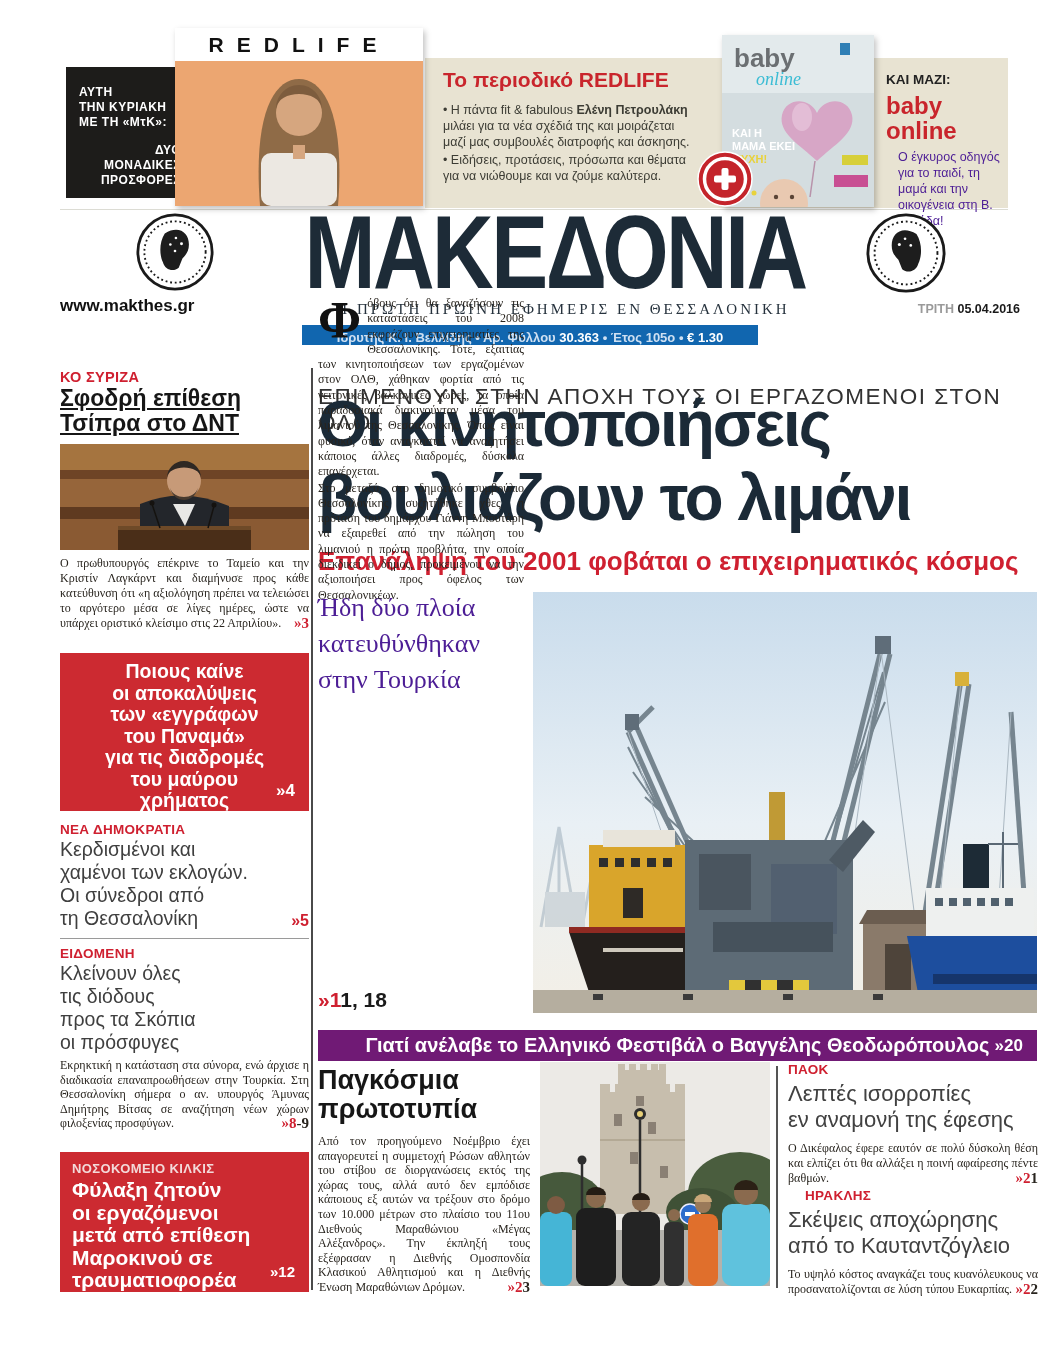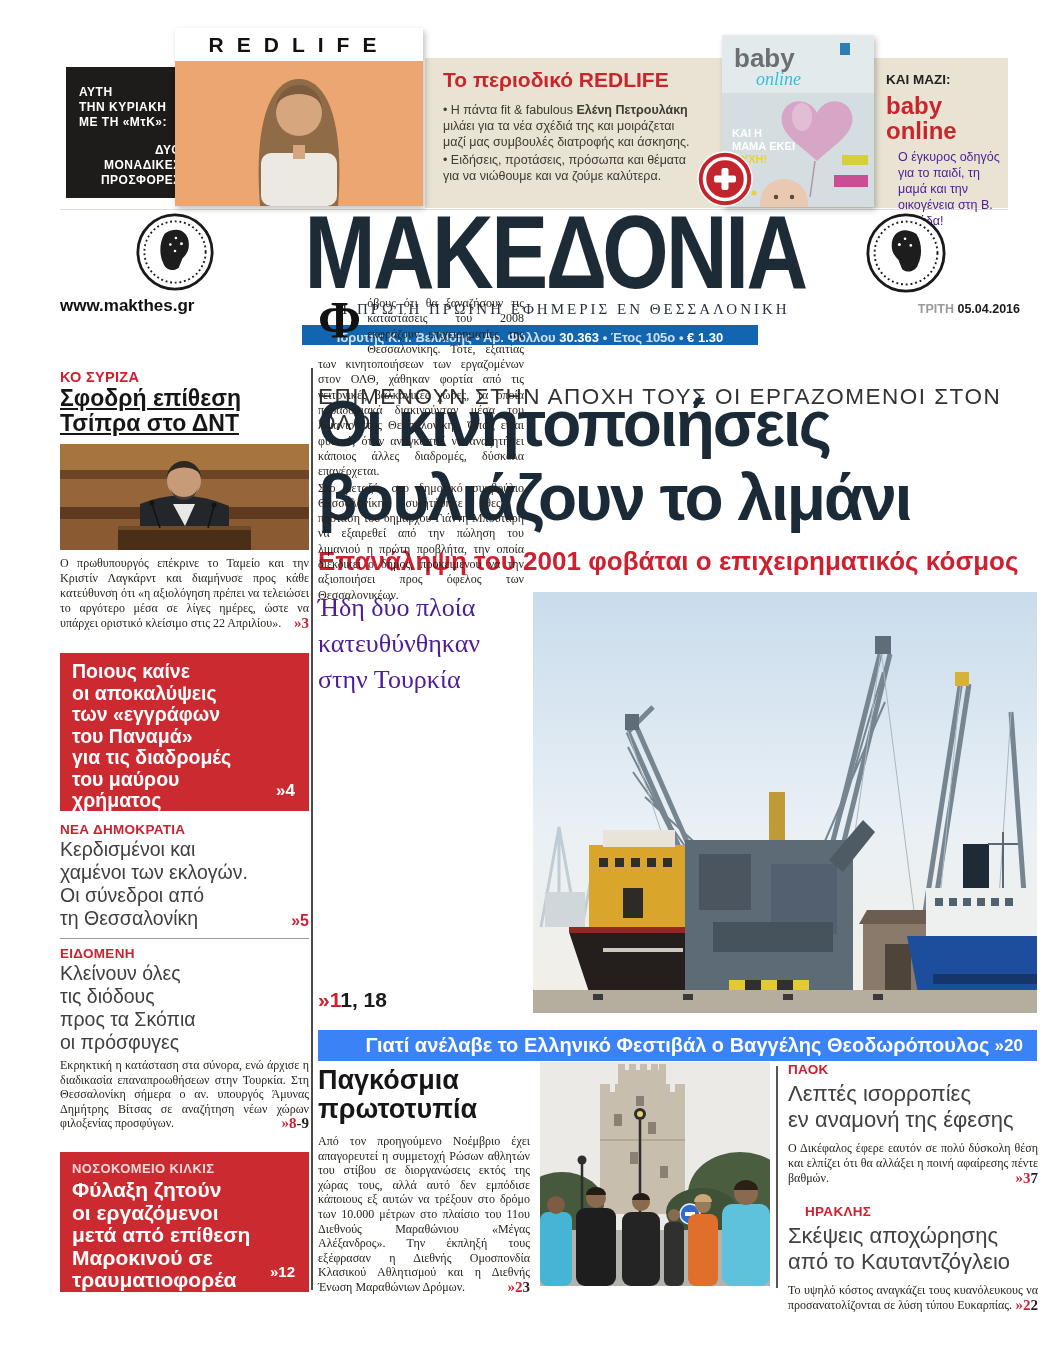--- a/index.html
+++ b/index.html
@@ -43,21 +43,21 @@
   .hrule{border-top:1px solid #9a9a9a;}
   .vrule{background:#4a4a4a;}
   
   .lead-kicker{font-size:22.5px;letter-spacing:1.5px;color:#323232;}
   .lead-hl{font-weight:bold;font-size:64px;line-height:74px;letter-spacing:-2px;color:#1b2a37;}
   .lead-sub{font-weight:bold;font-size:26px;color:#cf2030;}
   .deck{font-family:"Liberation Serif",serif;font-size:26px;line-height:36px;color:#4c1d95;}
   .dropcap{float:left;font-family:"Liberation Serif",serif;font-weight:bold;font-size:52px;line-height:42px;
            padding:4px 6px 0 0;color:#111;}
   .lead-page{font-size:21px;}
-  .strip{background:#3b82f6;color:#fff;font-weight:bold;font-size:20px;line-height:31px;text-align:center;}
+  .strip{background:#701a75;color:#fff;font-weight:bold;font-size:20px;line-height:31px;text-align:center;}
   
   .bt-hl{font-weight:bold;font-size:27px;line-height:29px;color:#161616;}
   .sport-hl{font-weight:normal;font-size:22px;line-height:26px;color:#414141;}
   .pref{position:absolute;right:0;bottom:0;background:#fff;padding-left:6px;}
   .redbox .pref{background:transparent;}
 </style>
 </head>
 <body>
 
 <div class="page">
@@ -189,21 +189,21 @@
     <line x1="148" y1="84" x2="154" y2="62" stroke="#15120f" stroke-width="1.5"></line>
     <circle cx="92" cy="59" r="2.5" fill="#15120f"></circle>
       <circle cx="154" cy="61" r="2.5" fill="#15120f"></circle>
   </svg>
 
   <div class="abs body-s just" style="left:60px;top:556px;width:249px;position:absolute;">
     <span>Ο πρωθυπουργός επέκρινε το Ταμείο και την Κριστίν Λαγκάρντ και διαμήνυσε προς κάθε κατεύθυνση ότι «η αξιολόγηση πρέπει να τελειώσει το αργότερο μέσα σε λίγες ημέρες, ώστε να υπάρχει οριστικό κλείσιμο στις 22 Απριλίου».</span>
     <span class="ref" style="float:right;font-size:15px;">»3</span>
   </div>
 
-  <div class="abs redbox" style="left:60px;top:653px;width:249px;height:158px;box-sizing:border-box;padding:8px 12px;">
+  <div class="abs redbox" style="left:60px;top:653px;width:249px;height:158px;box-sizing:border-box;padding:8px 12px;text-align:center;">
     <div class="bx-text pre">Ποιους καίνε
 οι αποκαλύψεις
 των «εγγράφων
 του Παναμά»
 για τις διαδρομές
 του μαύρου
 χρήματος</div>
     <span class="ref ref-white pref" style="right:14px;bottom:10px;font-size:17px;">»4</span>
   </div>
 
@@ -427,23 +427,23 @@
   </svg>
 
   <div class="abs vrule" style="left:776px;top:1066px;width:1.5px;height:222px;background:#555;"></div>
 
   <div class="abs" style="left:788px;top:1062px;width:250px;">
     <div class="kicker" style="font-size:13.5px;">ΠΑΟΚ</div>
     <div class="sport-hl pre" style="margin-top:4px;">Λεπτές ισορροπίες
 εν αναμονή της έφεσης</div>
     <div class="body-s just" style="margin-top:8px;position:relative;">
       <span>Ο Δικέφαλος έφερε εαυτόν σε πολύ δύσκολη θέση και ελπίζει ότι θα αλλάξει η ποινή αφαίρεσης πέντε βαθμών.</span>
-      <span class="ref" style="float:right;font-size:15px;">»37</span>
+      <span class="ref" style="float:right;font-size:15px;">»21</span>
     </div>
-    <div class="kicker" style="font-size:13.5px;margin-top:18px;padding-left:17px;">ΗΡΑΚΛΗΣ</div>
+    <div class="kicker" style="font-size:13.5px;margin-top:2px;padding-left:17px;">ΗΡΑΚΛΗΣ</div>
     <div class="sport-hl pre" style="margin-top:4px;">Σκέψεις αποχώρησης
 από το Καυταντζόγλειο</div>
     <div class="body-s just" style="margin-top:8px;position:relative;">
       <span>Το υψηλό κόστος αναγκάζει τους κυανόλευκους να προσανατολίζονται σε λύση τύπου Ευκαρπίας.</span>
       <span class="ref" style="float:right;font-size:15px;">»22</span>
     </div>
   </div>
 
 </div>
 

